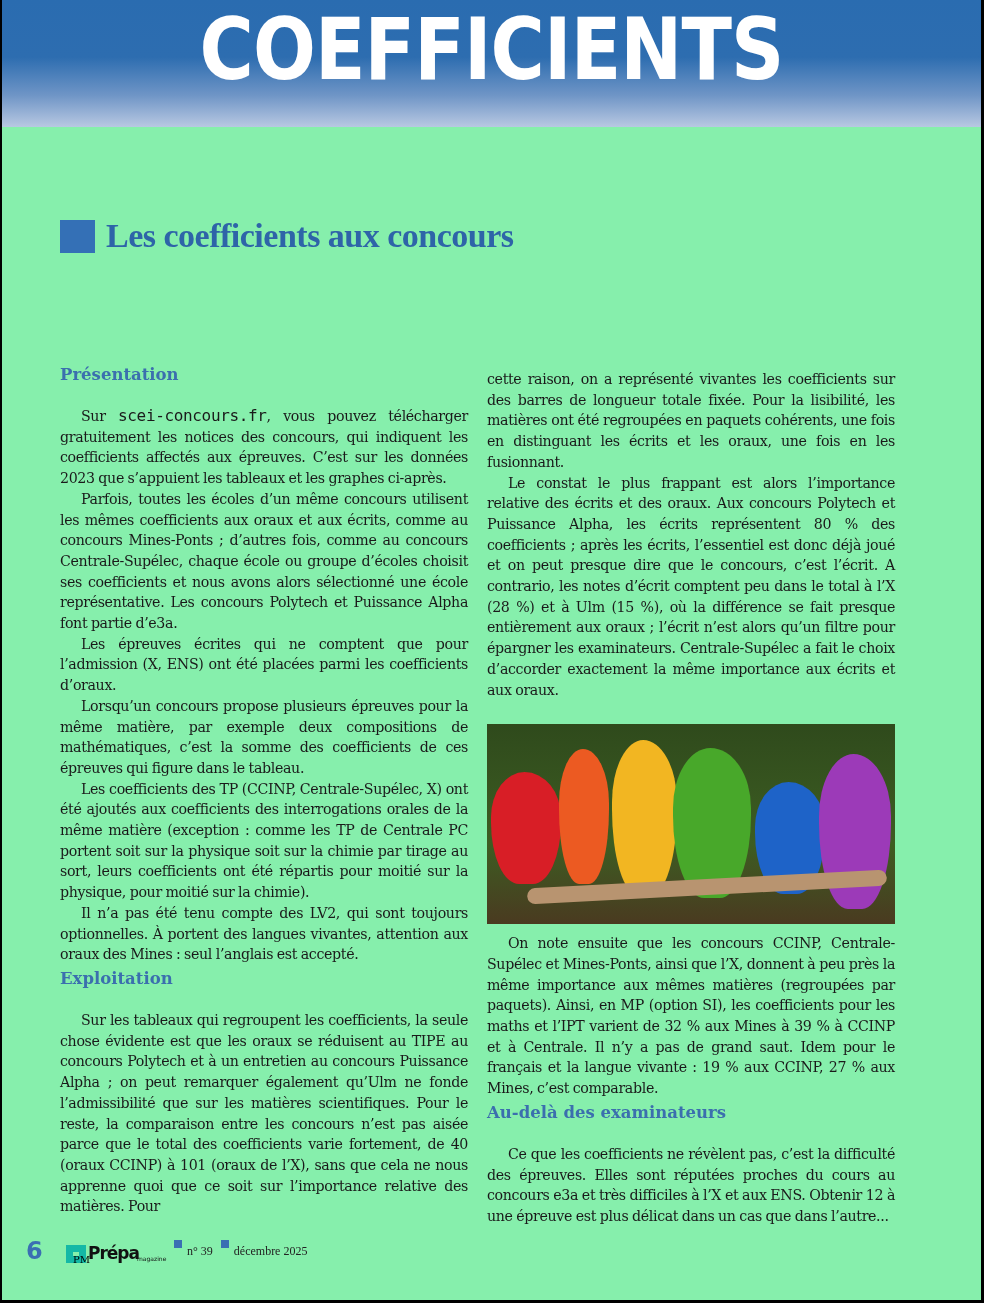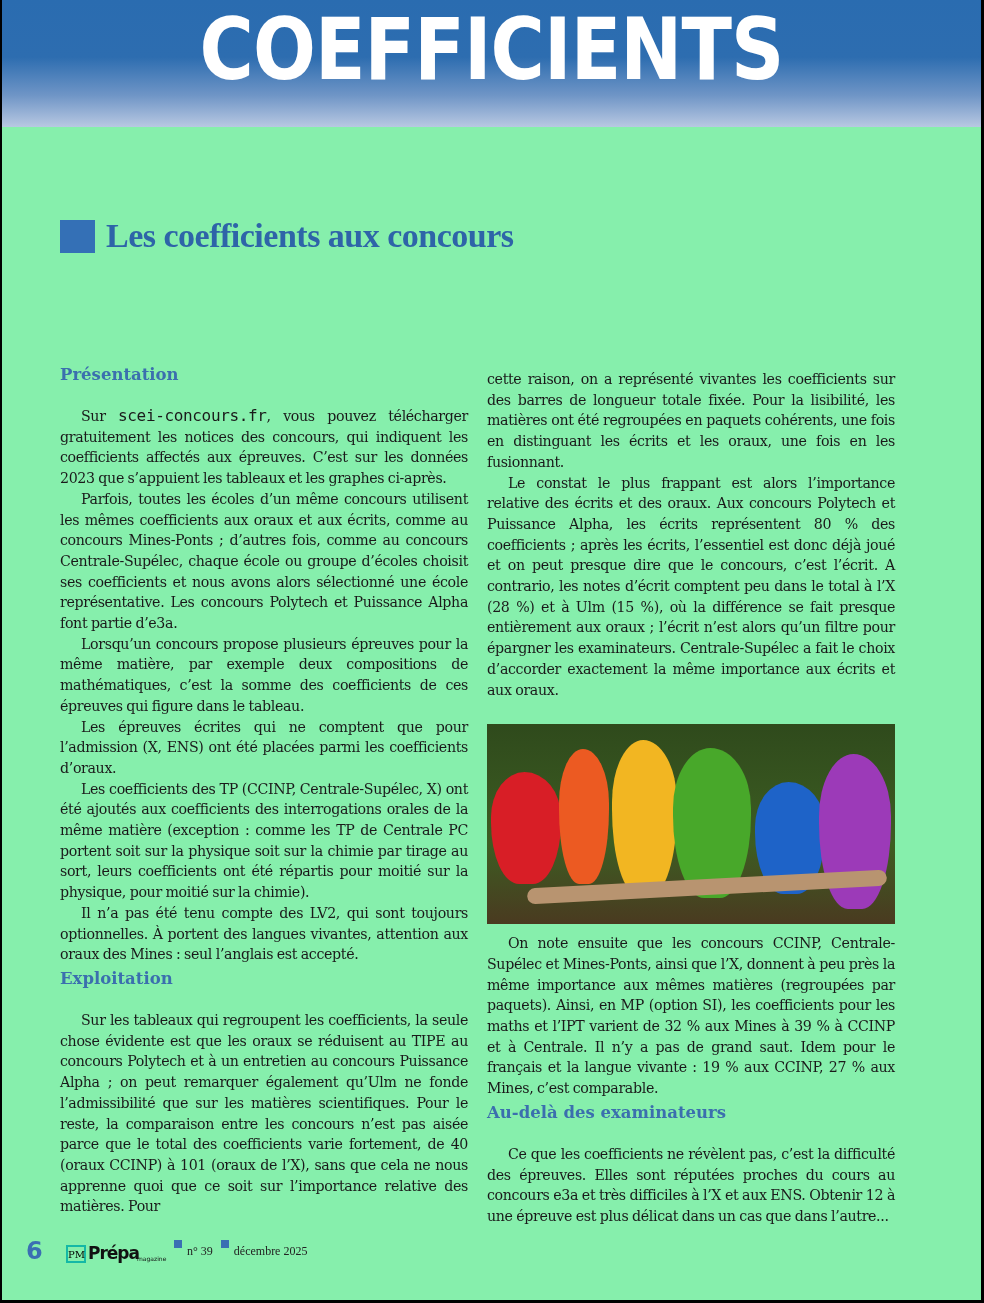--- a/index.html
+++ b/index.html
@@ -57,21 +57,21 @@
     background: linear-gradient(to bottom, #2f4a1c 0%, #3d5d22 60%, #4a3a20 100%);
   }
   .parrot { position: absolute; border-radius: 48% 52% 40% 40% / 40% 40% 55% 55%; }
   .perch { position: absolute; left: 40px; top: 155px; width: 360px; height: 16px; background: #b89470; border-radius: 8px; transform: rotate(-3deg); }
   .footer { position: absolute; left: 0; top: 1236px; height: 30px; width: 600px; }
   .page-number {
     position: absolute; left: 24px; top: 0; font-family: "DejaVu Sans", sans-serif; font-weight: bold;
     color: #3a6fb3; font-size: 24px; line-height: 30px;
   }
   .logo { position: absolute; left: 64px; top: 5px; height: 22px; display: flex; align-items: flex-end; }
-  .logo-mark { width: 20px; height: 18px; border: 2px solid #14b8a6; font-family: "DejaVu Serif", serif; font-size: 10px; line-height: 16px; text-align: center; margin-right: 2px; }
+  .logo-mark { width: 20px; height: 18px; border: 7px solid #14b8a6; font-family: "DejaVu Serif", serif; font-size: 10px; line-height: 16px; text-align: center; margin-right: 2px; }
   .logo-text { font-family: "DejaVu Sans", sans-serif; font-weight: bold; font-size: 17px; line-height: 20px; color: #111; letter-spacing: -1px; }
   .logo-sub { font-family: "DejaVu Sans", sans-serif; font-size: 6px; color: #111; margin-left: -2px; margin-bottom: 1px; }
   .footer-meta {
     position: absolute; left: 172px; top: 4px; font-family: "Liberation Serif", serif; font-size: 12px; line-height: 22px; color: #222;
     display: flex; align-items: flex-start;
   }
   .bullet { display: inline-block; width: 8px; height: 8px; background: #3a6fb3; margin: 0 5px 0 0; }
   .bullet.second { margin-left: 8px; }
 </style>
 </head>
@@ -86,22 +86,22 @@
   <div class="section-head">
     <div class="section-square"></div>
     <h1 class="section-title">Les coefficients aux concours</h1>
   </div>
 
 
   <div class="col col-left">
     <h3>Présentation</h3>
     <p><span>Sur </span><span class="mono">scei-concours.fr</span><span>, vous pouvez télécharger gratuitement les notices des concours, qui indiquent les coefficients affectés aux épreuves. C’est sur les données 2023 que s’appuient les tableaux et les graphes ci-après.</span></p>
     <p>Parfois, toutes les écoles d’un même concours utilisent les mêmes coefficients aux oraux et aux écrits, comme au concours Mines-Ponts ; d’autres fois, comme au concours Centrale-Supélec, chaque école ou groupe d’écoles choisit ses coefficients et nous avons alors sélectionné une école représentative. Les concours Polytech et Puissance Alpha font partie d’e3a.</p>
+    <p>Les épreuves écrites qui ne comptent que pour l’admission (X, ENS) ont été placées parmi les coefficients d’oraux.</p>
     <p>Lorsqu’un concours propose plusieurs épreuves pour la même matière, par exemple deux compositions de mathématiques, c’est la somme des coefficients de ces épreuves qui figure dans le tableau.</p>
-    <p>Les épreuves écrites qui ne comptent que pour l’admission (X, ENS) ont été placées parmi les coefficients d’oraux.</p>
     <p>Les coefficients des TP (CCINP, Centrale-Supélec, X) ont été ajoutés aux coefficients des interrogations orales de la même matière (exception : comme les TP de Centrale PC portent soit sur la physique soit sur la chimie par tirage au sort, leurs coefficients ont été répartis pour moitié sur la physique, pour moitié sur la chimie).</p>
     <p>Il n’a pas été tenu compte des LV2, qui sont toujours optionnelles. À portent des langues vivantes, attention aux oraux des Mines : seul l’anglais est accepté.</p>
     <h3 class="second">Exploitation</h3>
     <p>Sur les tableaux qui regroupent les coefficients, la seule chose évidente est que les oraux se réduisent au TIPE au concours Polytech et à un entretien au concours Puissance Alpha ; on peut remarquer également qu’Ulm ne fonde l’admissibilité que sur les matières scientifiques. Pour le reste, la comparaison entre les concours n’est pas aisée parce que le total des coefficients varie fortement, de 40 (oraux CCINP) à 101 (oraux de l’X), sans que cela ne nous apprenne quoi que ce soit sur l’importance relative des matières. Pour</p>
   </div>
 
   <div class="col col-right">
     <p class="noindent">cette raison, on a représenté vivantes les coefficients sur des barres de longueur totale fixée. Pour la lisibilité, les matières ont été regroupées en paquets cohérents, une fois en distinguant les écrits et les oraux, une fois en les fusionnant.</p>
     <p>Le constat le plus frappant est alors l’importance relative des écrits et des oraux. Aux concours Polytech et Puissance Alpha, les écrits représentent 80 % des coefficients ; après les écrits, l’essentiel est donc déjà joué et on peut presque dire que le concours, c’est l’écrit. A contrario, les notes d’écrit comptent peu dans le total à l’X (28 %) et à Ulm (15 %), où la différence se fait presque entièrement aux oraux ; l’écrit n’est alors qu’un filtre pour épargner les examinateurs. Centrale-Supélec a fait le choix d’accorder exactement la même importance aux écrits et aux oraux.</p>
 

